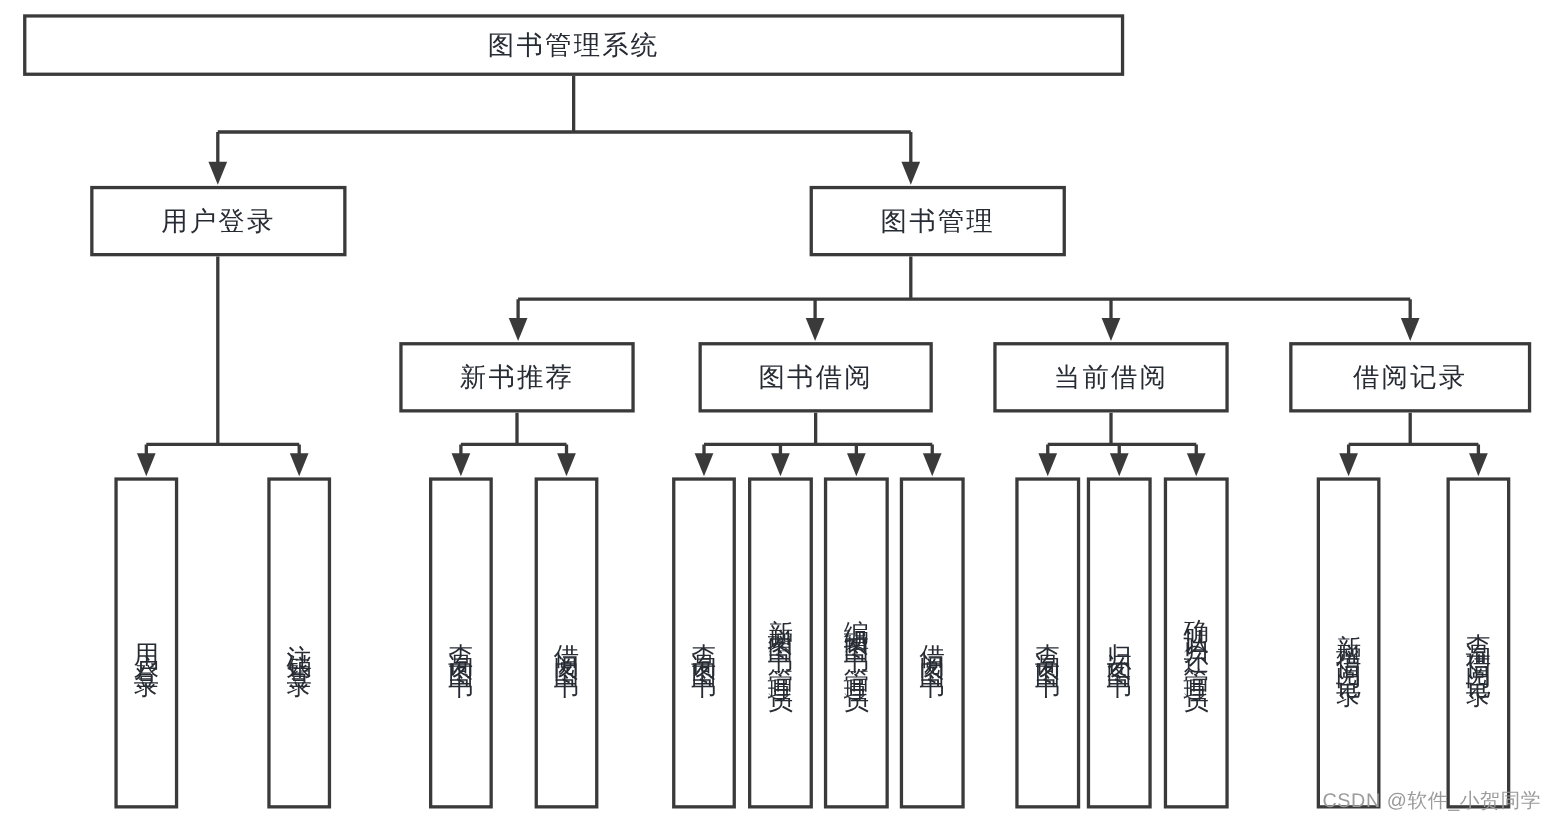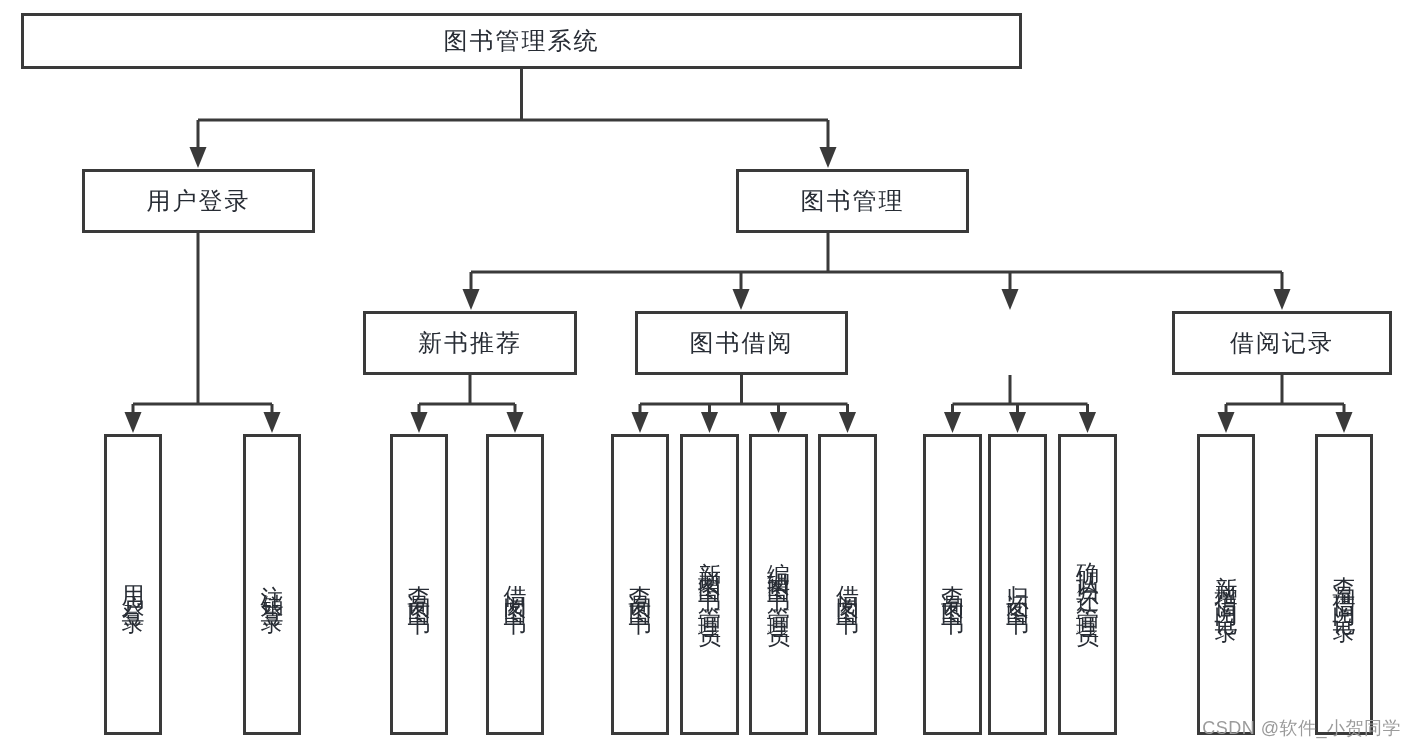--- a/index.html
+++ b/index.html
@@ -112,20 +112,23 @@
   <div class="node h-node" style="left:712px; top:169px; width:233px; height:64px;margin-left:24px;">
     <span>图书管理</span>
   </div>
 
   <div class="node h-node" style="left:635px; top:311px; width:213px; height:64px;">
     <span>图书借阅</span>
   </div>
   <div class="node h-node" style="left:363px; top:311px; width:214px; height:64px;">
     <span>新书推荐</span>
   </div>
+  <div class="node h-node" style="left:903px; top:311px; width:214px; height:64px;">
+    <span>当前借阅</span>
+  </div>
   <div class="node h-node" style="left:1172px; top:311px; width:220px; height:64px;">
     <span>借阅记录</span>
   </div>
 
   <div class="node v-node" style="left:104px; top:434px; width:58px; height:301px;">
     <span>用户登录</span>
   </div>
   <div class="node v-node" style="left:243px; top:434px; width:58px; height:301px;">
     <span>注销登录</span>
   </div>

